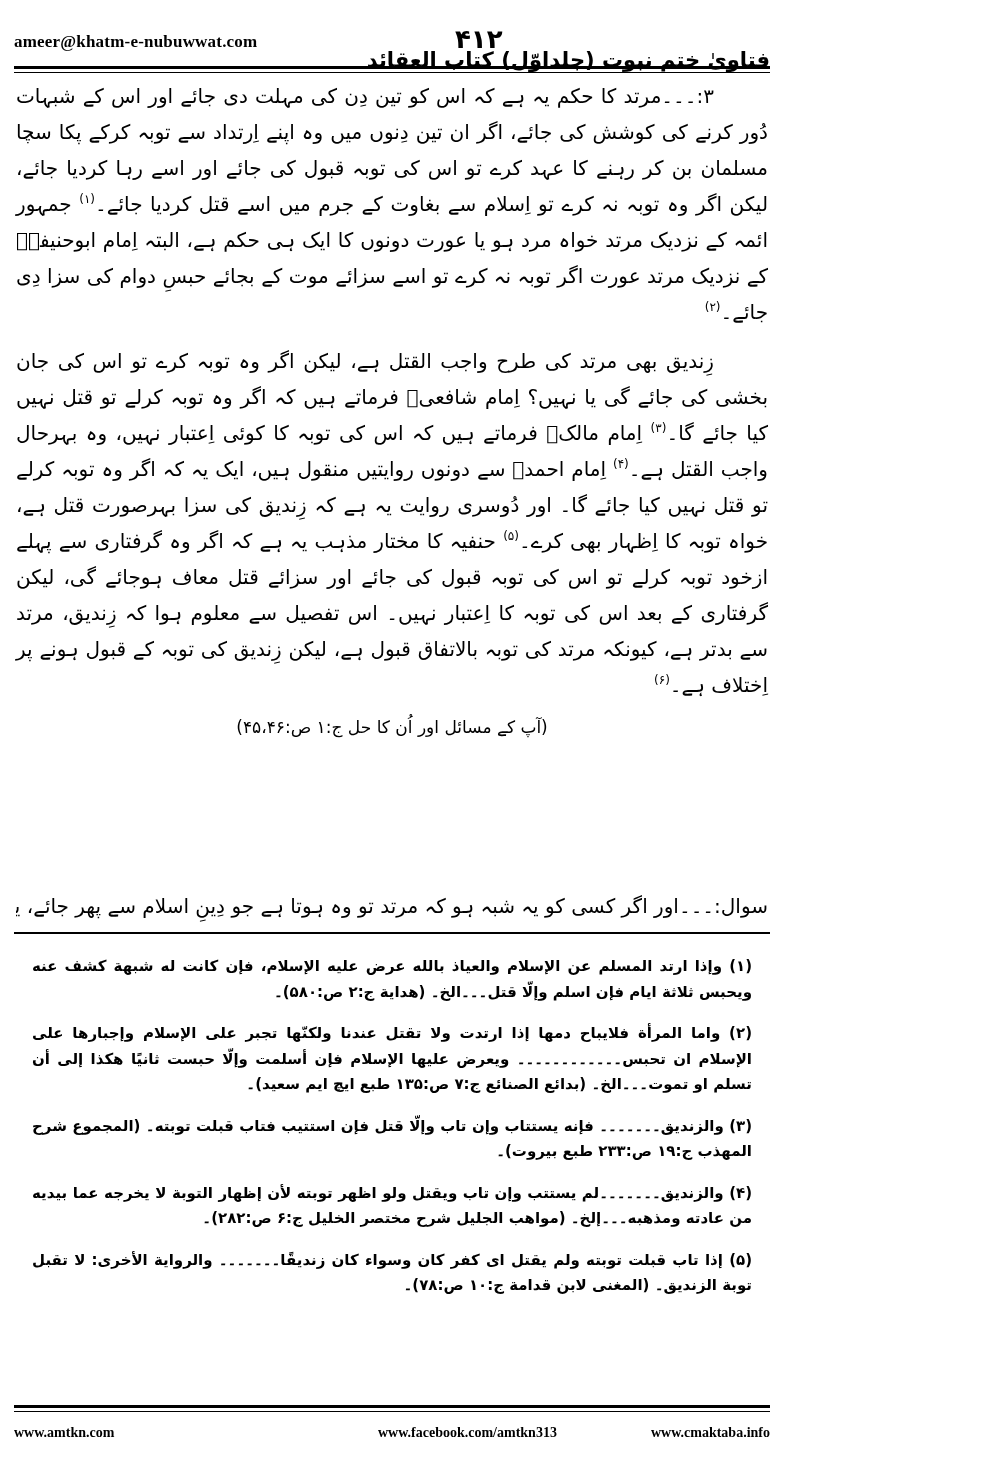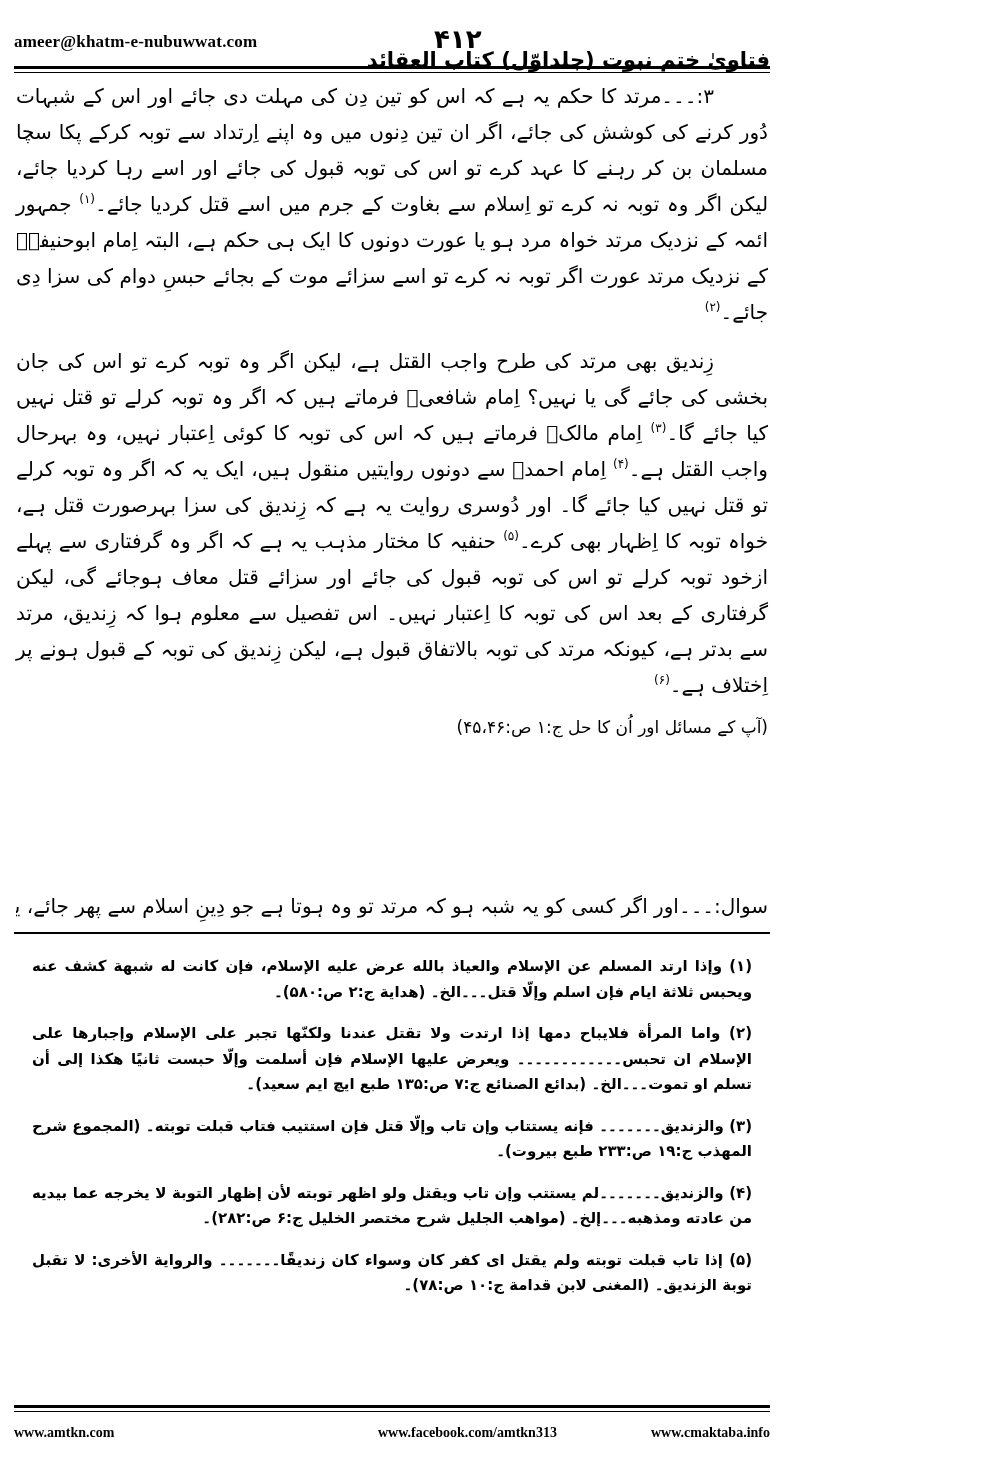--- a/index.html
+++ b/index.html
@@ -2,33 +2,33 @@
 <html><head>
   <meta charset="utf-8">
   <style>
     html, body { margin: 0; padding: 0; background: #ffffff; }
     body { width: 990px; height: 1460px; position: relative; overflow: hidden; color: #000; }
     .page { position: absolute; left: 0; top: 0; width: 784px; height: 1460px; }
 
     
     .header { position: absolute; left: 14px; right: 14px; top: 22px; height: 40px; }
     .hdr-email { position: absolute; left: 0; top: 10px; font-family: "Liberation Serif", serif; font-weight: bold; font-size: 17px; letter-spacing: 0.2px; }
-    .hdr-page { position: absolute; left: 420px; top: 2px; font-family: "DejaVu Sans", sans-serif; font-weight: bold; font-size: 26px; direction: rtl; }
+    .hdr-page { position: absolute; left: 441px; top: 2px; font-family: "DejaVu Sans", sans-serif; font-weight: bold; font-size: 26px; direction: rtl; }
     .hdr-title { position: absolute; right: 0; top: 2px; font-family: "DejaVu Sans", sans-serif; font-weight: bold; font-size: 21px; direction: rtl; white-space: nowrap; margin-top: 24px; }
     .rule-double { position: absolute; left: 14px; right: 14px; height: 7px; border-top: 3px solid #000; border-bottom: 1px solid #000; box-sizing: border-box; }
     .rule-top { top: 66px; }
     .rule-bottom { top: 1405px; }
 
     
     .body-text { position: absolute; left: 16px; right: 16px; top: 78px; direction: rtl; font-family: "DejaVu Sans", sans-serif; font-size: 20px; line-height: 36px; text-align: justify; }
     .para { margin: 0; }
     .para.gap { margin-top: 13px; }
     .indent { text-indent: 54px; }
     .fn-ref { font-size: 12px; vertical-align: super; line-height: 0; }
-    .source { margin: 6px 0 0 0; text-align: right; direction: rtl; font-size: 17px; }
+    .source { margin: 6px 0 0 0; text-align: center; direction: rtl; font-size: 17px; }
     .source span { display: inline-block; direction: rtl; }
 
     .section-title { position: absolute; right: 16px; top: 826px; direction: rtl; font-family: "DejaVu Serif", serif; font-weight: bold; font-size: 34px; line-height: 50px; }
     .question { position: absolute; left: 16px; right: 16px; top: 888px; direction: rtl; font-family: "DejaVu Sans", sans-serif; font-size: 20px; line-height: 36px; text-align: justify; white-space: nowrap; overflow: hidden; }
 
     .fn-rule { position: absolute; left: 14px; right: 14px; top: 932px; border-top: 2px solid #000; }
 
     
     .footnotes { position: absolute; left: 16px; right: 16px; top: 938px; direction: rtl; font-family: "DejaVu Sans", sans-serif; font-weight: bold; font-size: 15px; line-height: 25.5px; text-align: justify; }
     .fn { margin: 16px; }

